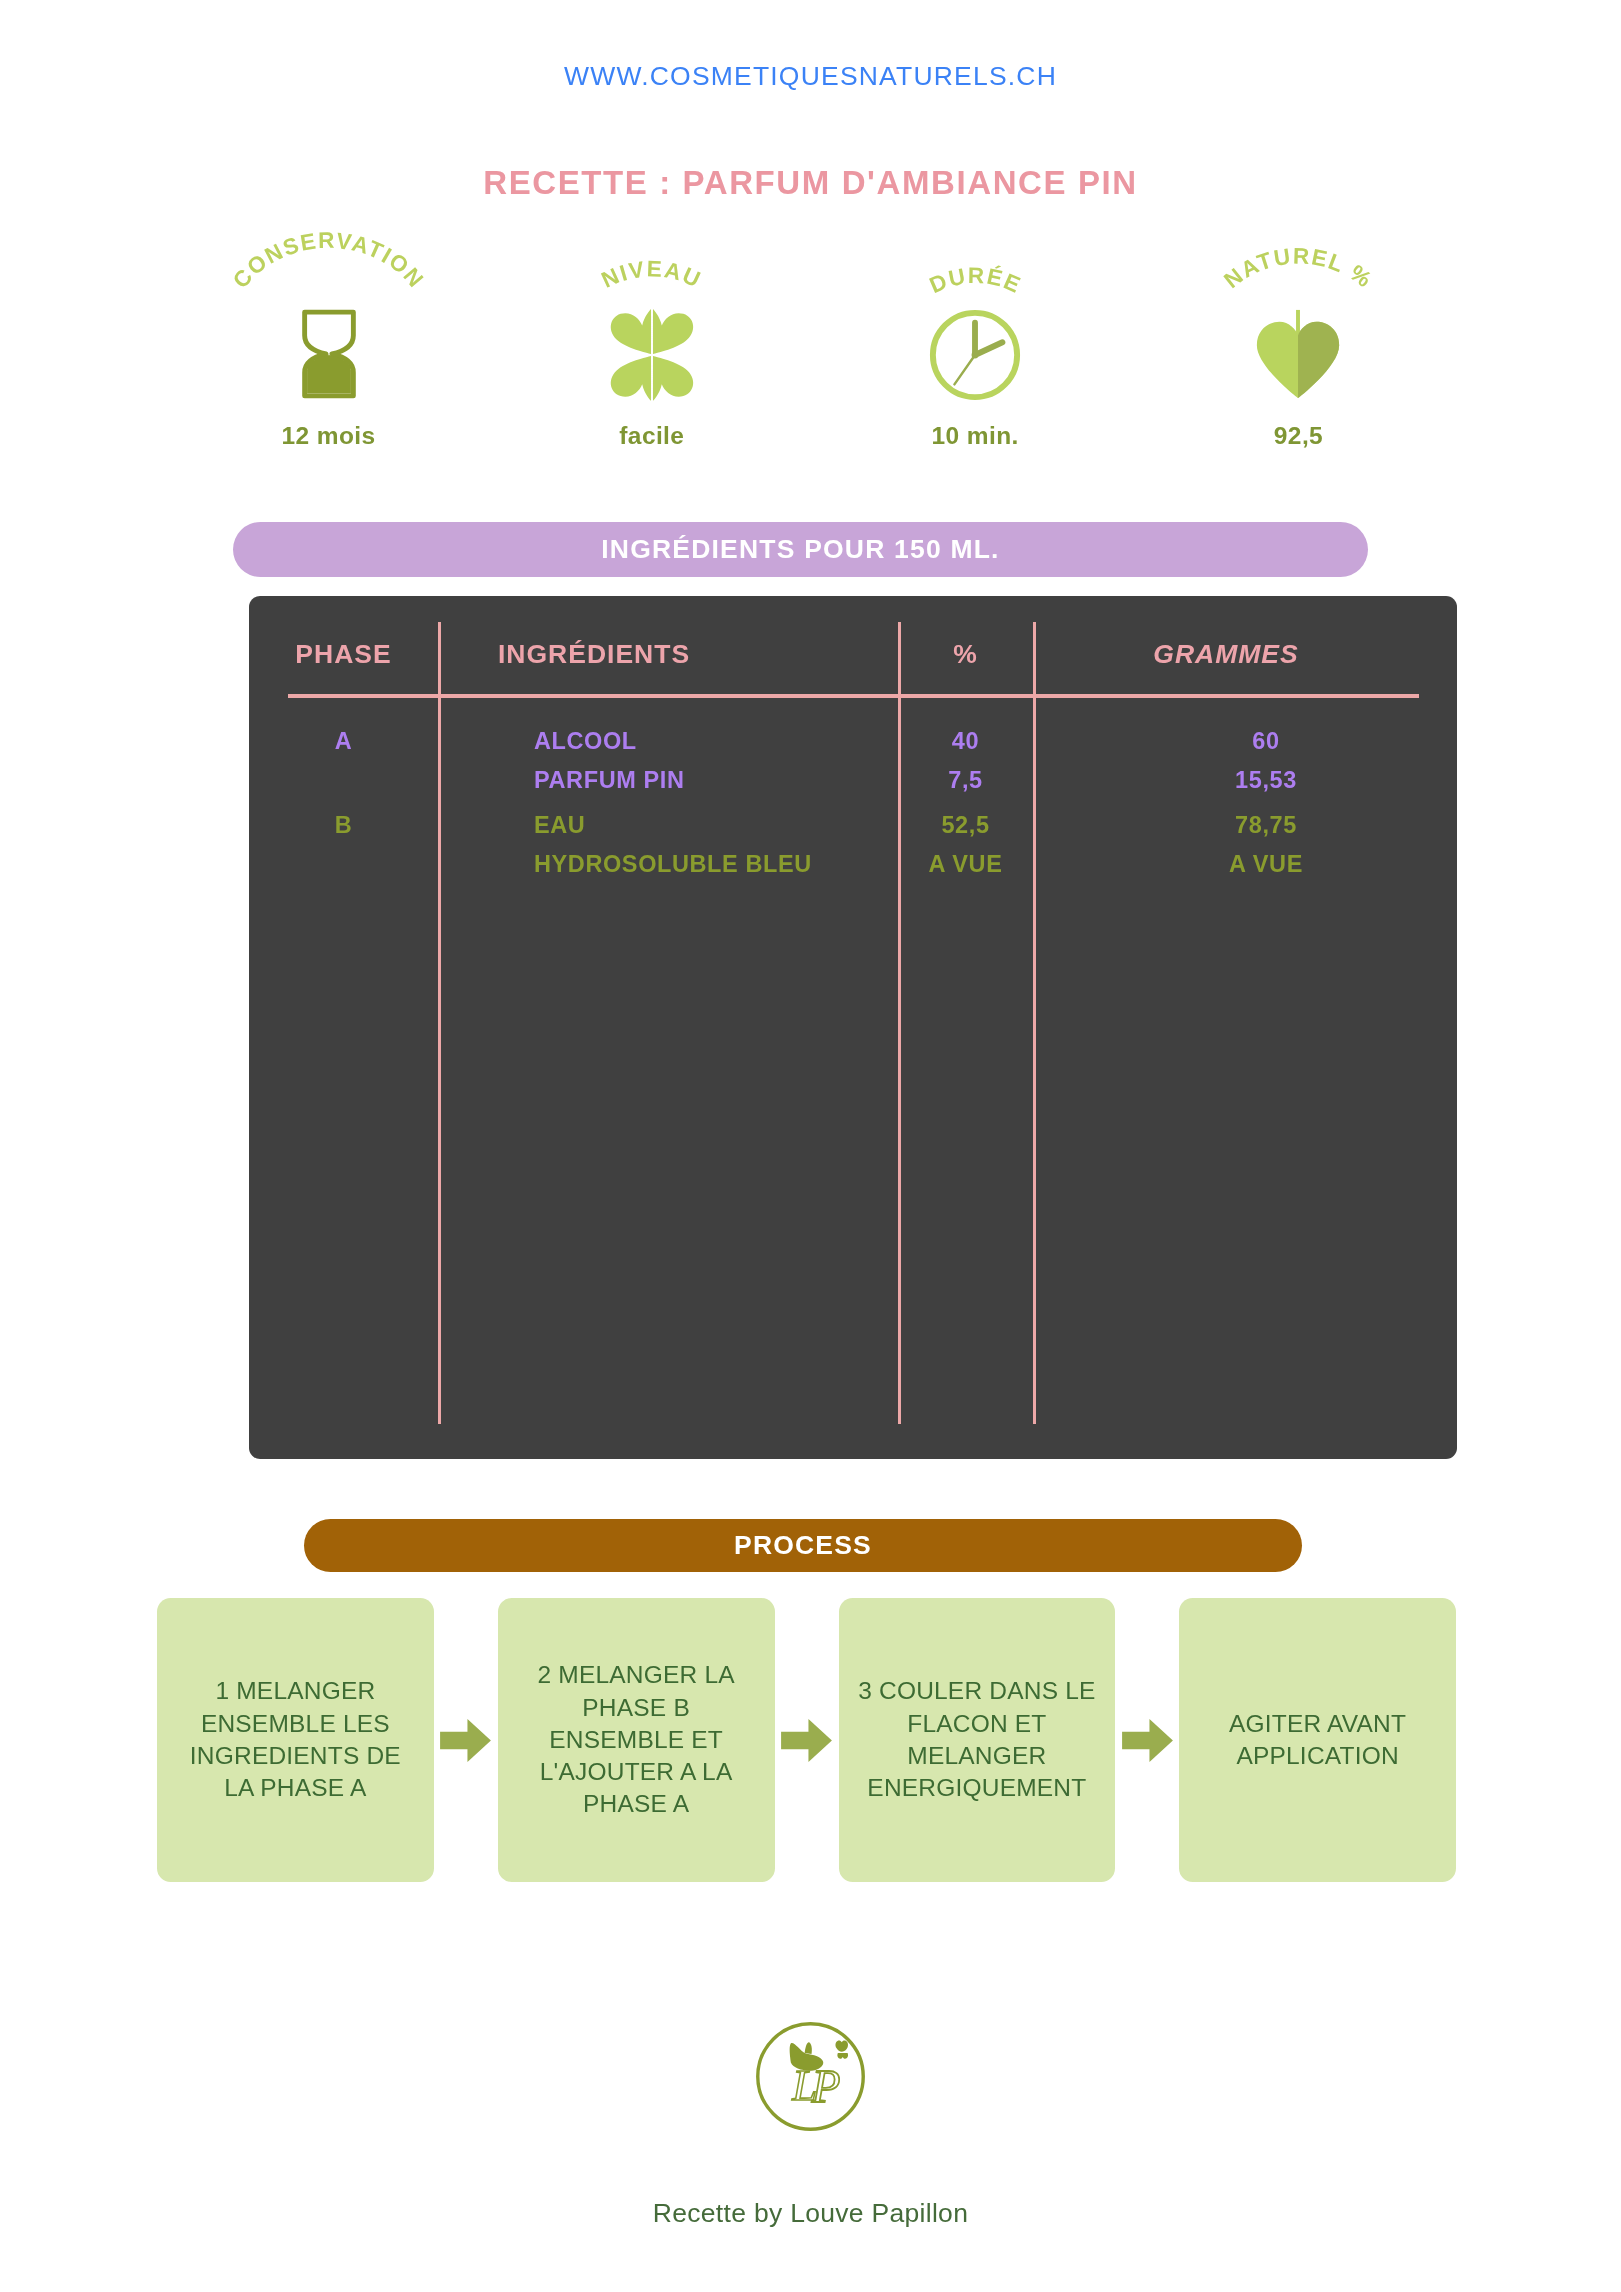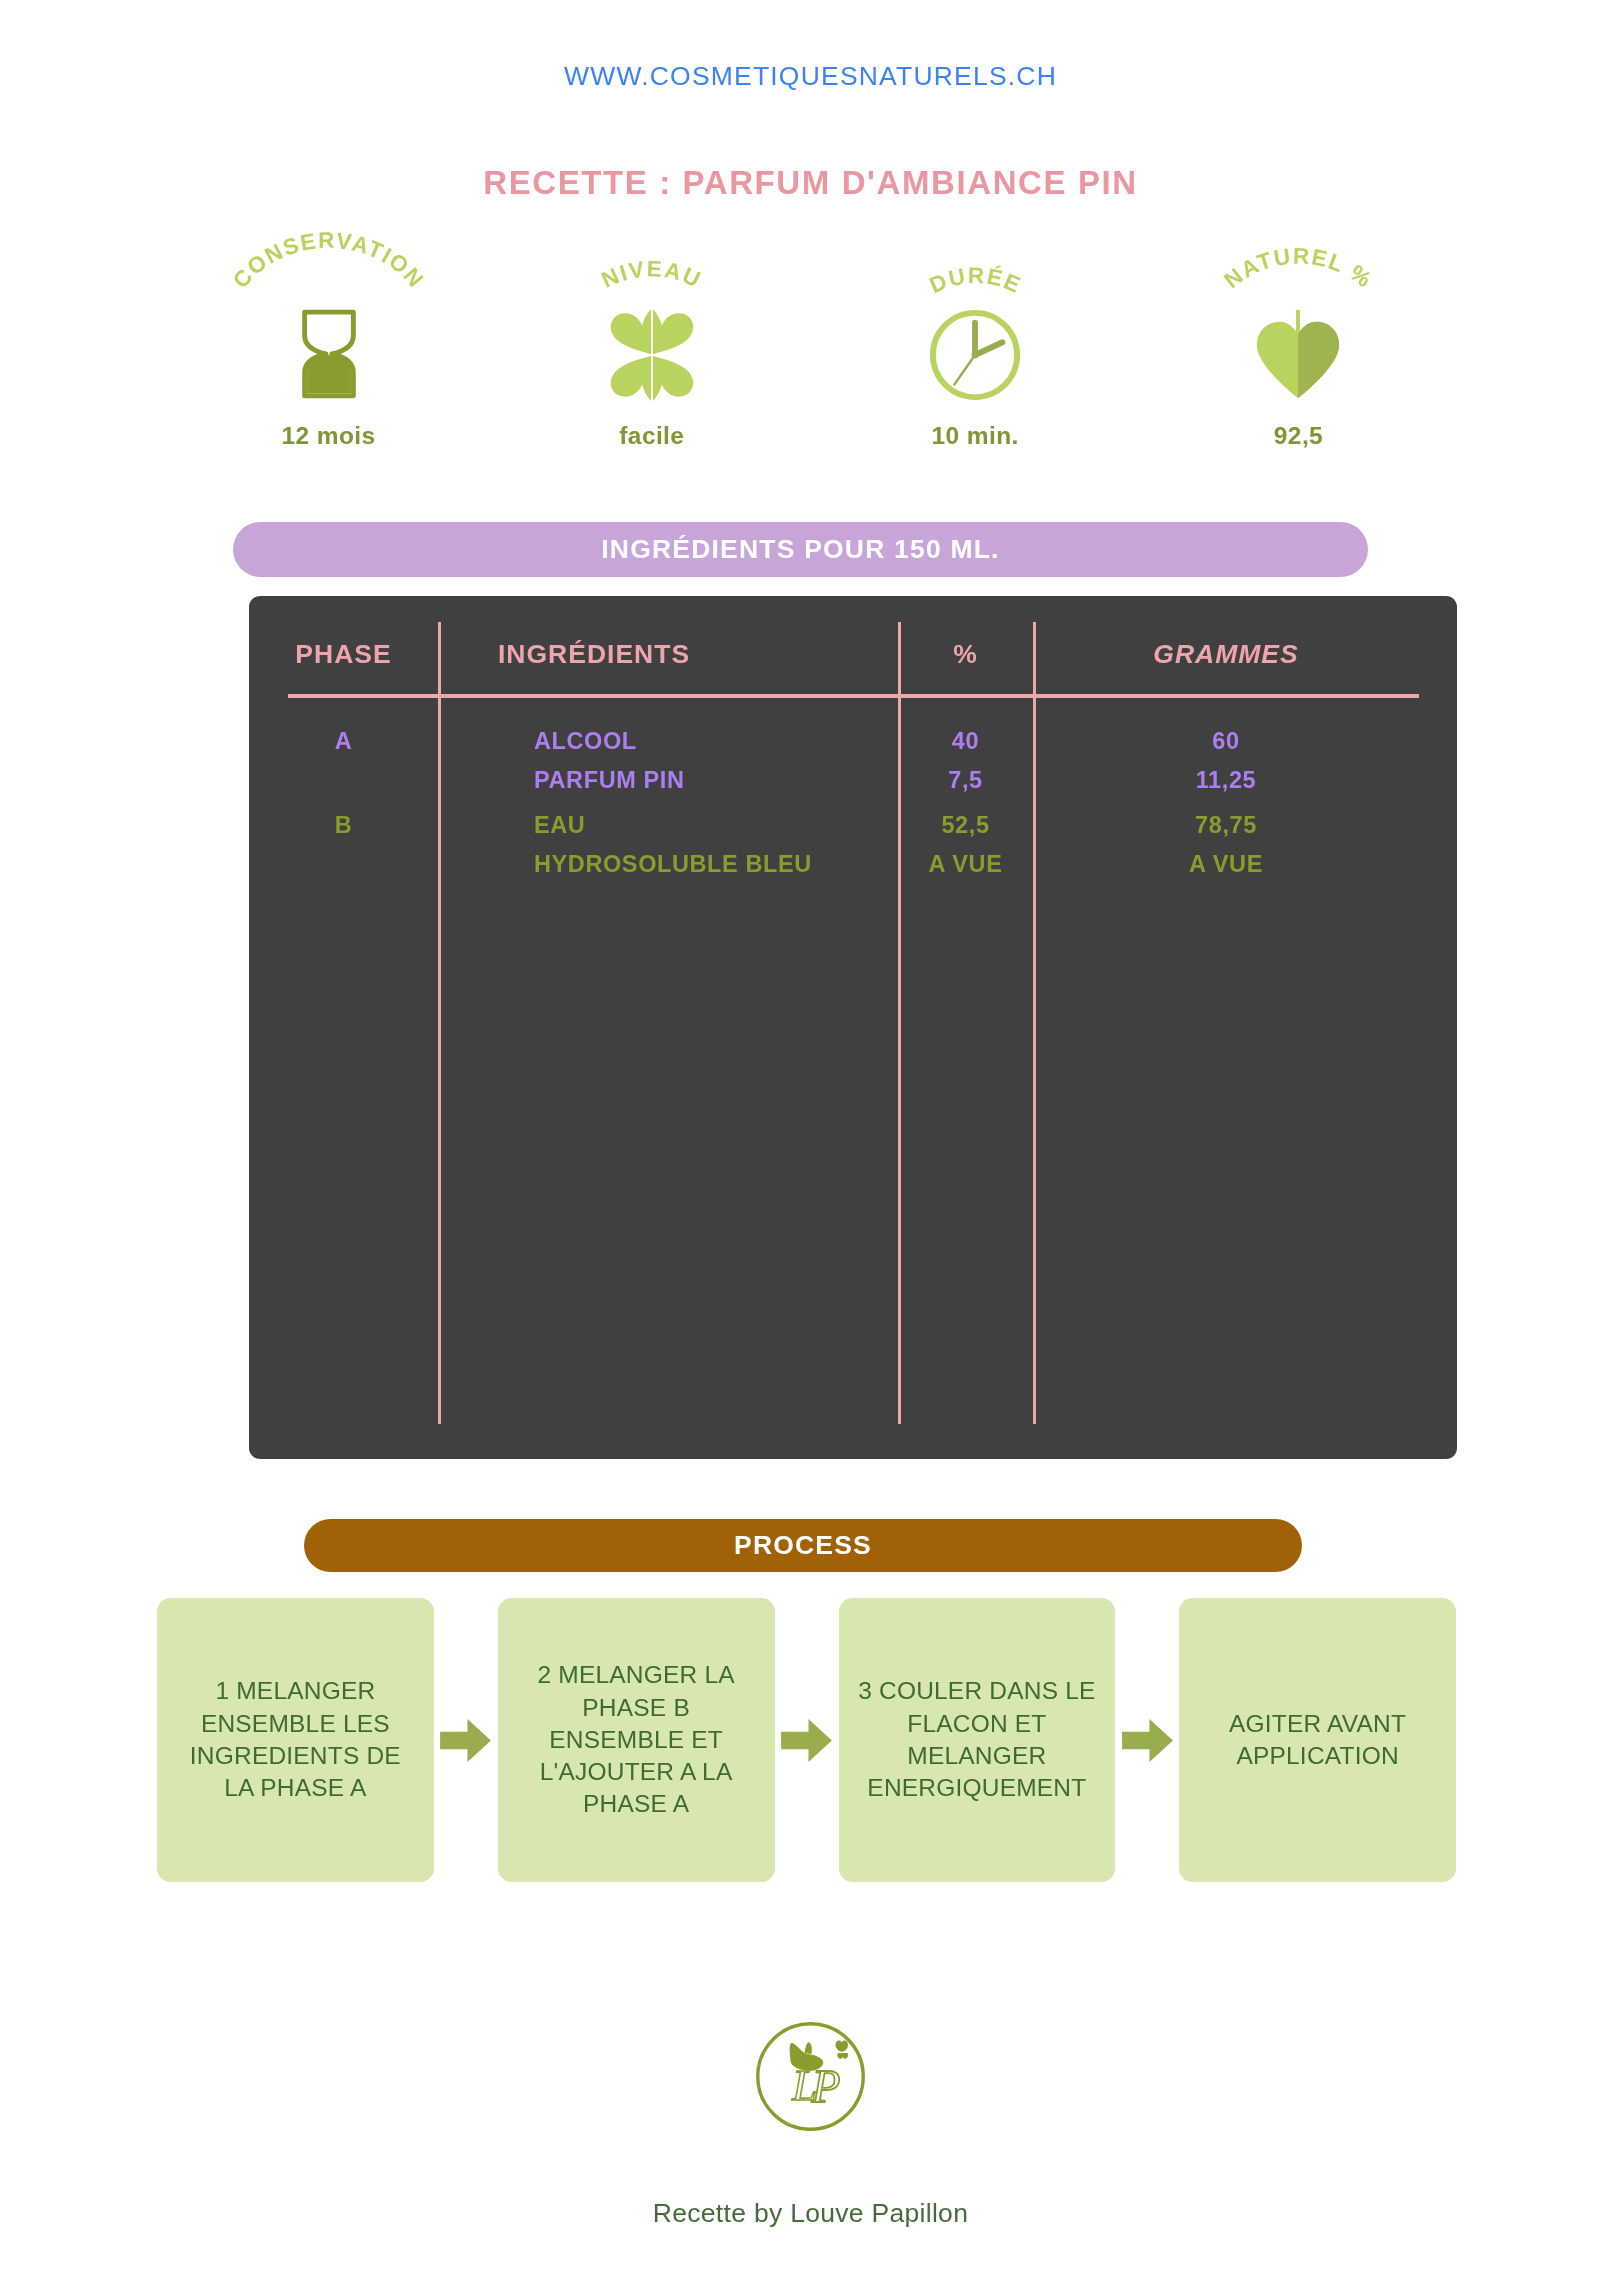--- a/index.html
+++ b/index.html
@@ -164,21 +164,21 @@
     position: relative;
     height: 39px;
     font-size: 23.5px;
     font-weight: 700;
     letter-spacing: 0.6px;
   }
   .cell { position: absolute; top: 0; }
   .cell.c-phase { left: 0px;   width: 189px; text-align: center; }
   .cell.c-ing   { left: 189px; width: 460px; padding-left: 96px; box-sizing: border-box; }
   .cell.c-pct   { left: 649px; width: 135px; text-align: center; }
-  .cell.c-gr    { left: 784px; width: 386px; text-align: center; }
+  .cell.c-gr    { left: 784px; width: 386px; text-align: center; padding-left: 40px; }
   .phase-a .cell, .phase-a { color: #ad7ef0; }
   .phase-b .cell, .phase-b { color: #8a9c2e; }
 
   
   .process-row {
     position: absolute;
     top: 1598px;
     left: 157px;
     width: 1299px;
     display: flex;
@@ -336,21 +336,21 @@
     <div class="row-group rg-a phase-a">
       <div class="ing-row">
         <span class="cell c-phase">A</span>
         <span class="cell c-ing">ALCOOL</span>
         <span class="cell c-pct">40</span>
         <span class="cell c-gr">60</span>
       </div>
       <div class="ing-row">
         <span class="cell c-ing">PARFUM PIN</span>
         <span class="cell c-pct">7,5</span>
-        <span class="cell c-gr">11,25</span>
+        <span class="cell c-gr">15,53</span>
       </div>
     </div>
 
     <div class="row-group rg-b phase-b">
       <div class="ing-row">
         <span class="cell c-phase">B</span>
         <span class="cell c-ing">EAU</span>
         <span class="cell c-pct">52,5</span>
         <span class="cell c-gr">78,75</span>
       </div>

